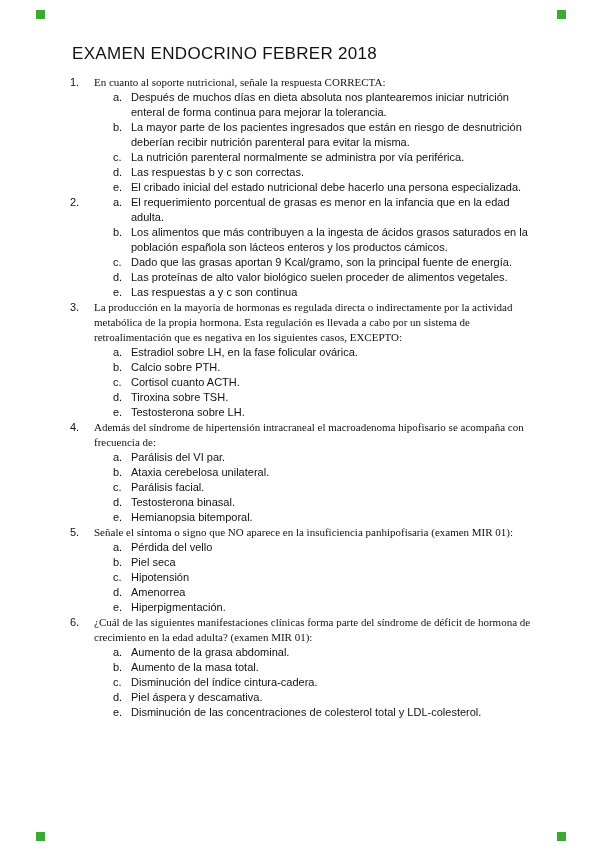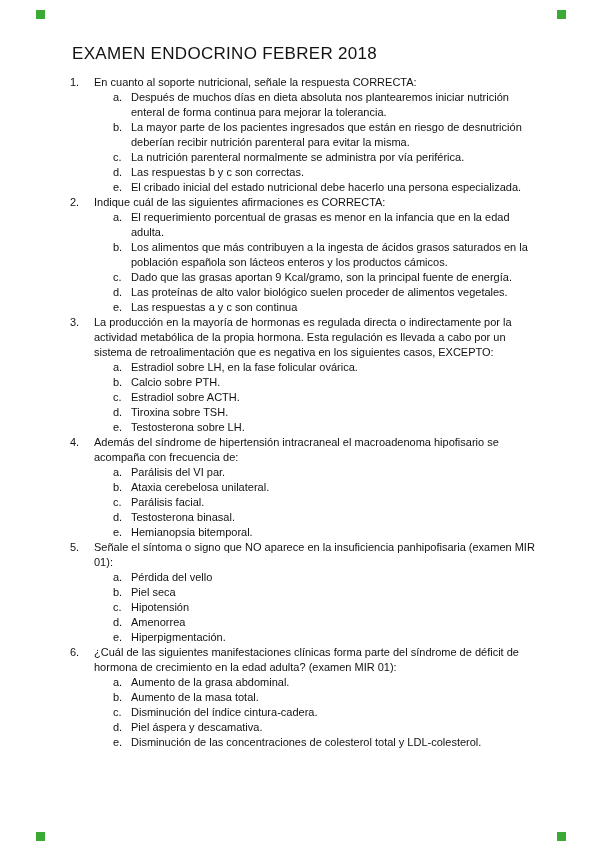--- a/index.html
+++ b/index.html
@@ -19,21 +19,21 @@
   }
   .title {
     margin: 0 0 14px 2px;
     font-size: 17px;
     font-weight: normal;
     letter-spacing: 0.3px;
   }
   .question { display: flex; margin: 0; }
   .qnum { flex: none; width: 24px; }
   .qbody { flex: 1; }
-  .qtext { display: block; }
+  .qtext { display: block; font-family: Liberation Serif, serif; }
   .option { display: flex; padding-left: 19px; }
   .oletter { flex: none; width: 18px; }
   .otext { flex: 1; }
   .wm {
     position: absolute;
     width: 9px;
     height: 9px;
     background: var(--wm-color, #3aaa35);
   }
   .wm-tl { top: 10px;    left: 36px;  }
@@ -78,21 +78,20 @@
           <span class="oletter">e.</span>
           <span class="otext">El cribado inicial del estado nutricional debe hacerlo una persona especializada.</span>
         </div>
       </div>
     </div>
   </div>
 
   <div class="question">
     <span class="qnum">2.</span>
     <div class="qbody">
-      <span class="qtext">Indique cuál de las siguientes afirmaciones es CORRECTA:</span>
       <div class="options">
         <div class="option">
           <span class="oletter">a.</span>
           <span class="otext">El requerimiento porcentual de grasas es menor en la infancia que en la edad adulta.</span>
         </div>
         <div class="option">
           <span class="oletter">b.</span>
           <span class="otext">Los alimentos que más contribuyen a la ingesta de ácidos grasos saturados en la población española son lácteos enteros y los productos cámicos.</span>
         </div>
         <div class="option">
@@ -119,21 +118,21 @@
         <div class="option">
           <span class="oletter">a.</span>
           <span class="otext">Estradiol sobre LH, en la fase folicular ovárica.</span>
         </div>
         <div class="option">
           <span class="oletter">b.</span>
           <span class="otext">Calcio sobre PTH.</span>
         </div>
         <div class="option">
           <span class="oletter">c.</span>
-          <span class="otext">Estradiol sobre ACTH.</span>
+          <span class="otext">Cortisol cuanto ACTH.</span>
         </div>
         <div class="option">
           <span class="oletter">d.</span>
           <span class="otext">Tiroxina sobre TSH.</span>
         </div>
         <div class="option">
           <span class="oletter">e.</span>
           <span class="otext">Testosterona sobre LH.</span>
         </div>
       </div>

